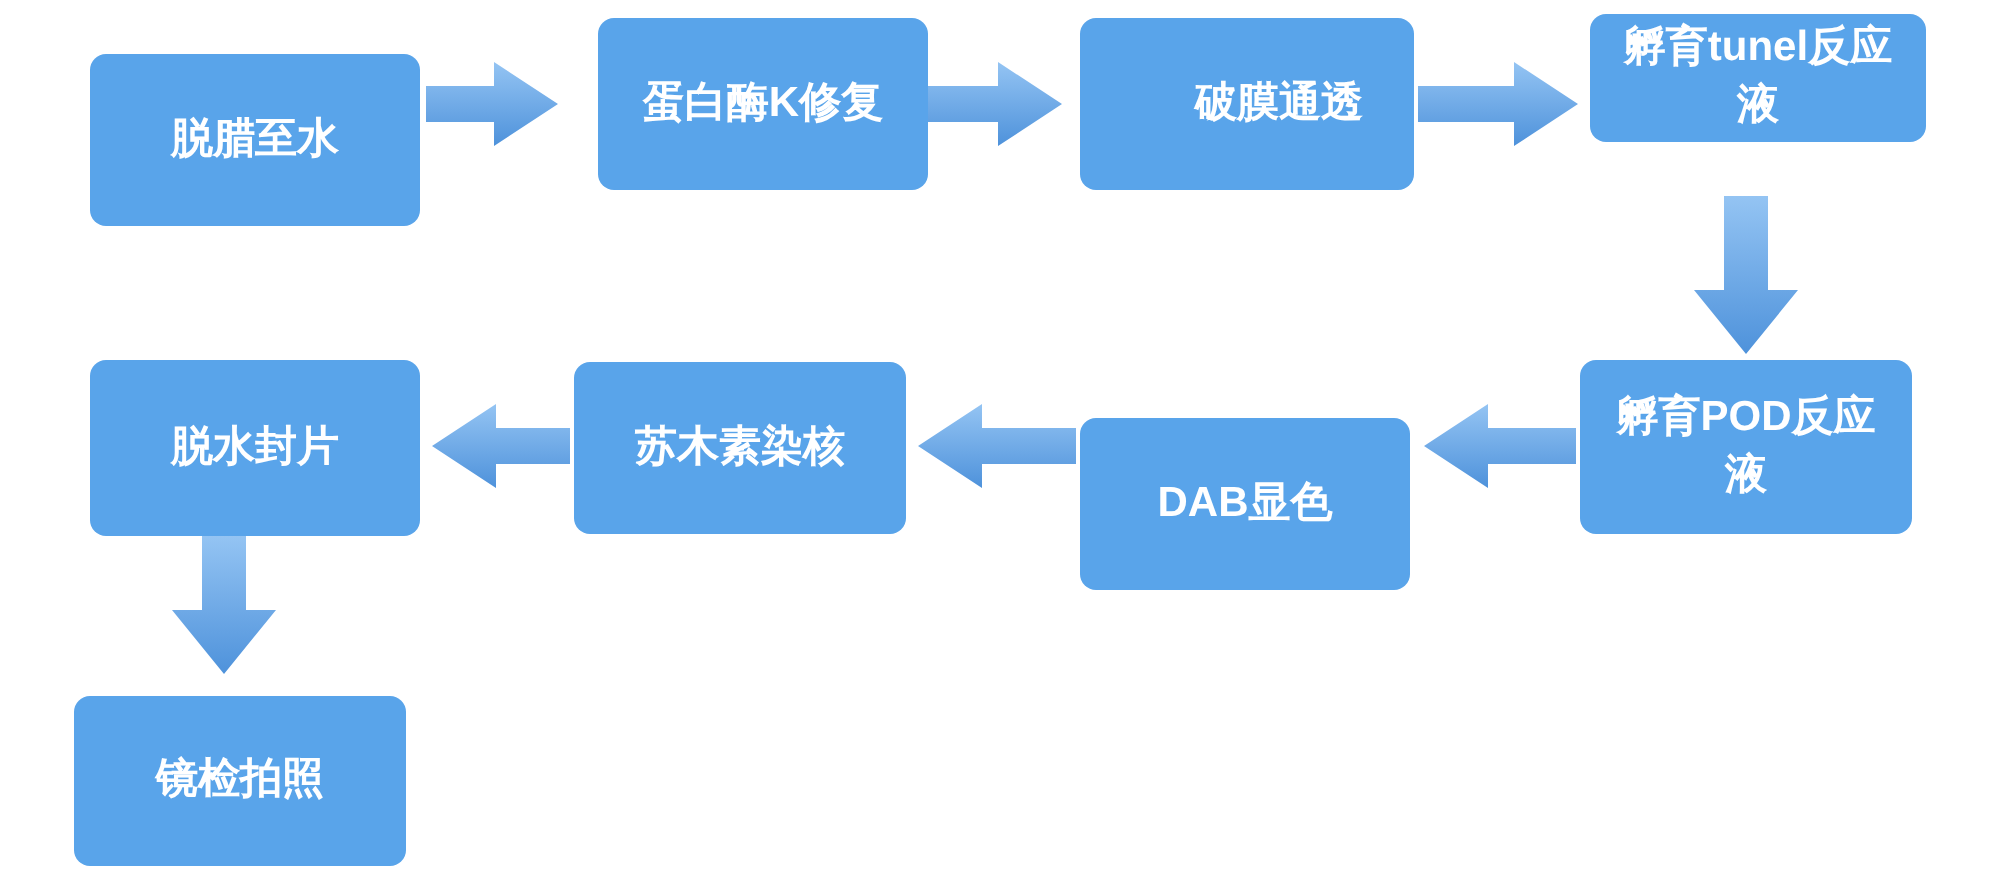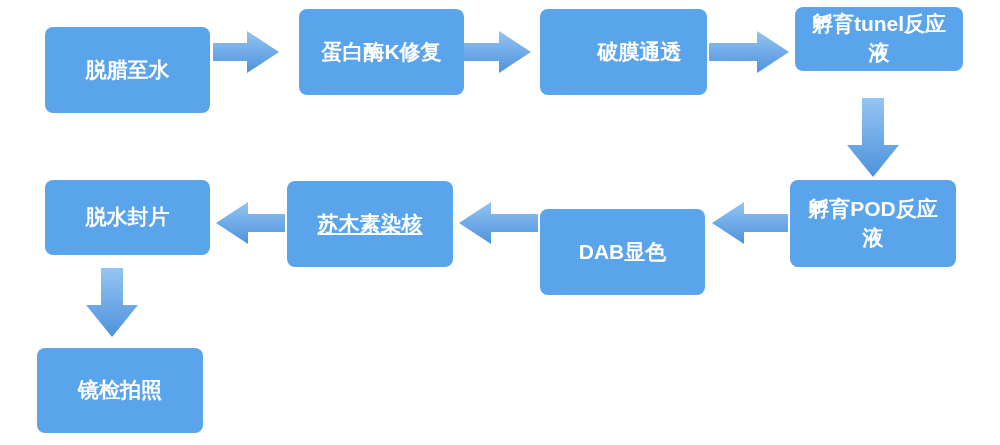--- a/index.html
+++ b/index.html
@@ -27,22 +27,22 @@
     line-height:1.38;
     padding:4px 12px;
     box-sizing:border-box;
   }
   .n1{left:45px;  top:9px;   width:165px;height:86px;margin-top:18px;}
   .n2{left:299px; top:9px;   width:165px;height:86px;}
   .n3{left:540px; top:9px;   width:167px;height:86px;padding-left:44px;}
   .n4{left:795px; top:7px;   width:168px;height:64px;}
   .n5{left:790px; top:180px; width:166px;height:87px;}
   .n6{left:540px; top:181px; width:165px;height:86px;margin-top:28px;}
-  .n7{left:287px; top:181px; width:166px;height:86px;text-decoration:underline;}
-  .n8{left:45px;  top:180px; width:165px;height:75px;}
+  .n7{left:287px; top:181px; width:166px;height:86px;}
+  .n8{left:45px;  top:180px; width:165px;height:88px;}
   .n9{left:37px;  top:348px; width:166px;height:85px;text-align:right;}
   .arrow-layer{
     position:absolute;left:0;top:0;width:1000px;height:445px;
     pointer-events:none;
   }
 </style>
 </head>
 <body>
 
 <div class="canvas">

